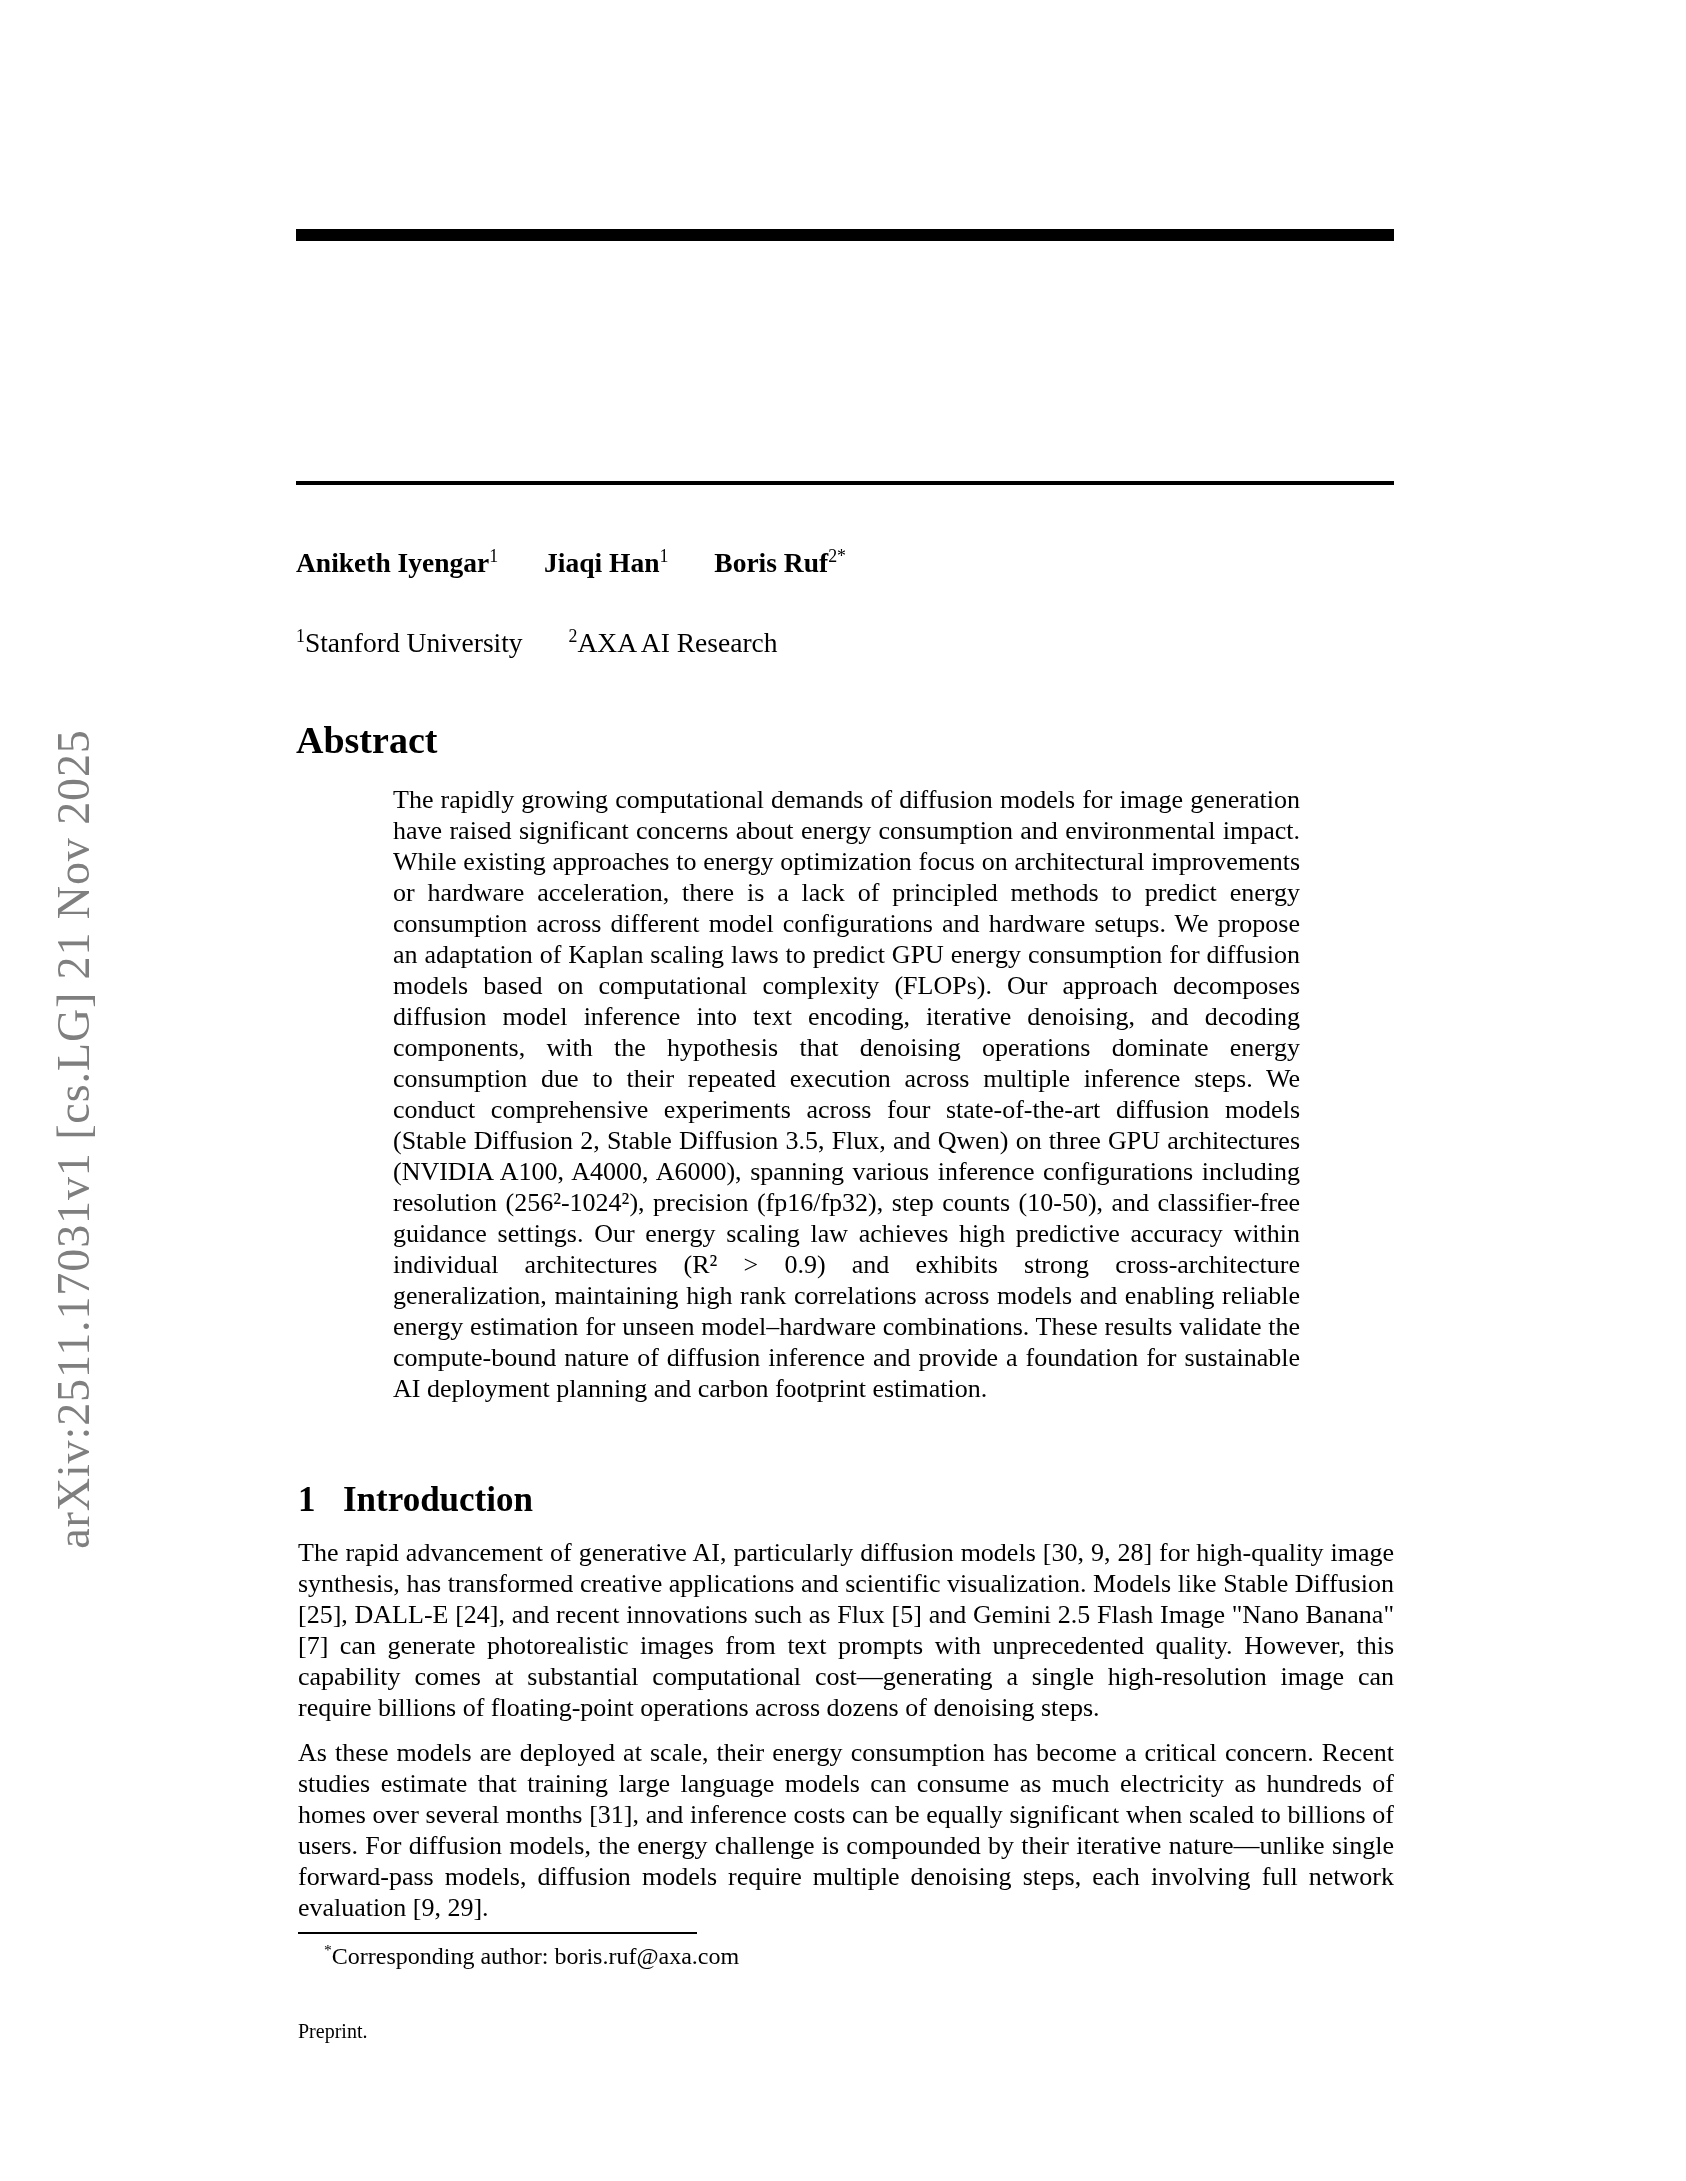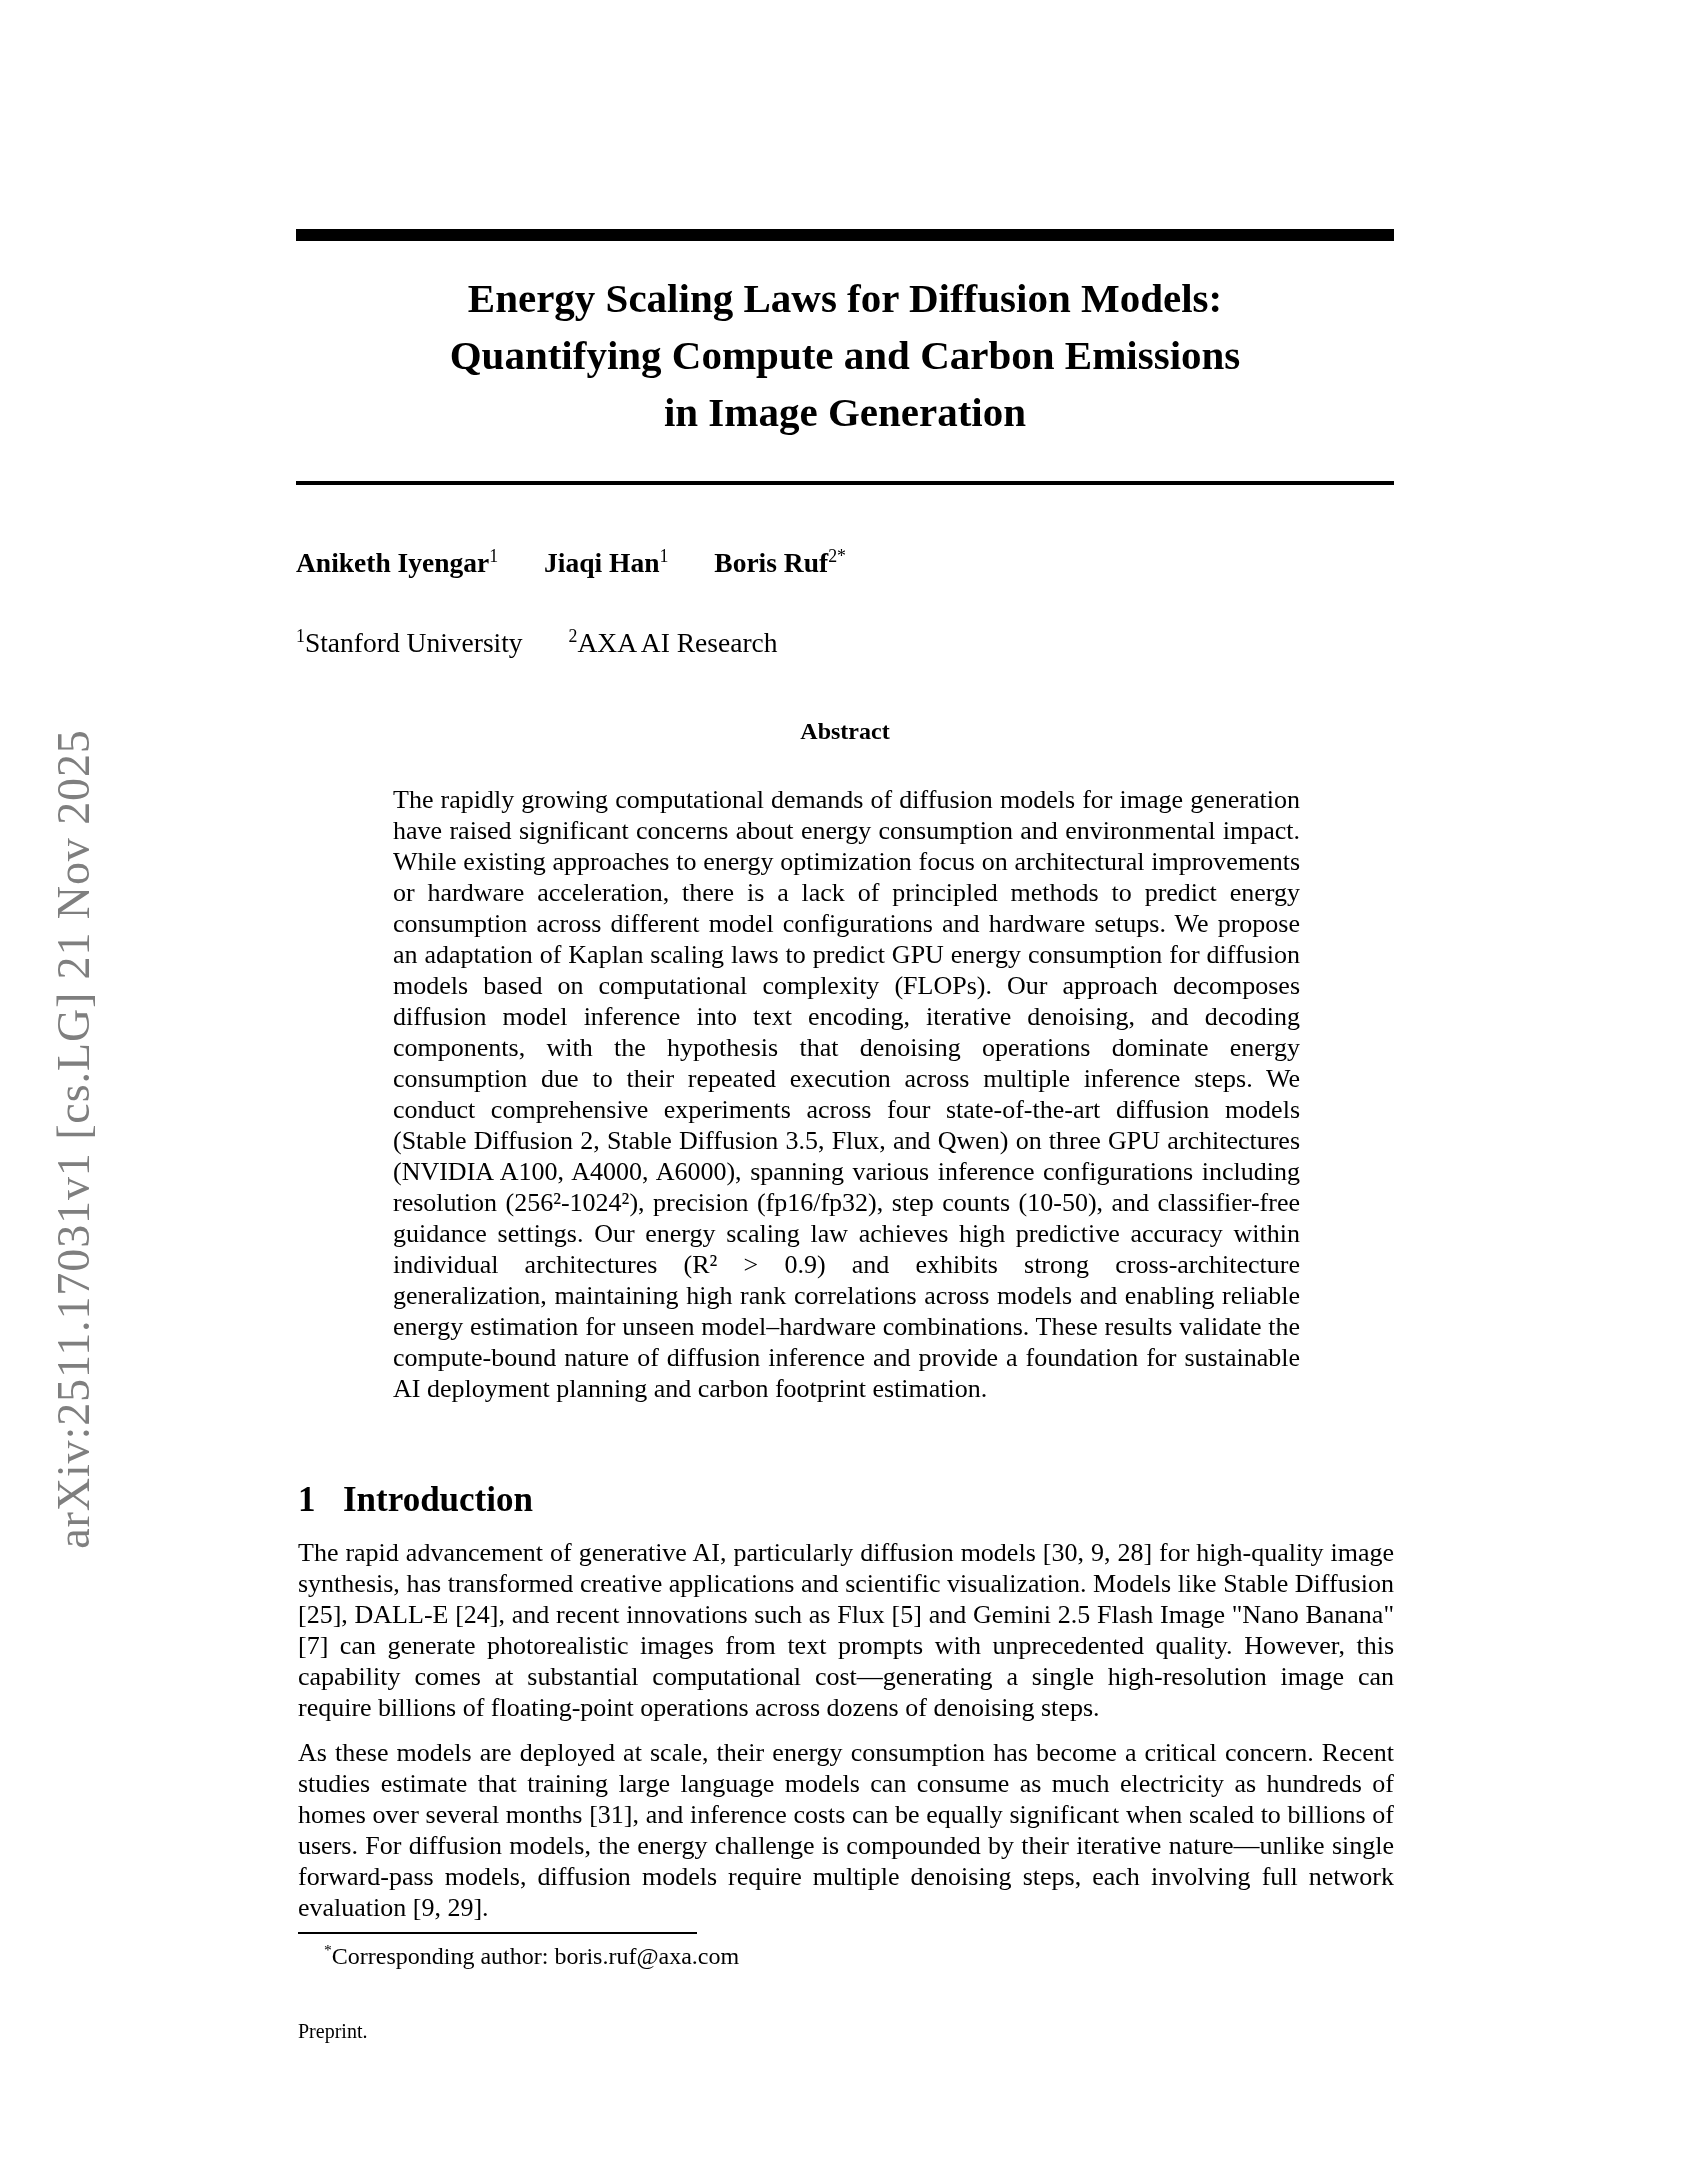--- a/index.html
+++ b/index.html
@@ -71,22 +71,21 @@
     vertical-align: super;
     line-height: 0;
   }
   .affiliation { display: inline-block; font-weight: normal; margin-top: 43px; }
   .affiliation + .affiliation { margin-left: 39px; }
   .abstract-heading {
     position: absolute;
     left: 296px;
     top: 718px;
     width: 1098px;
-    text-align: center;
-    font-size: 24px;
+    font-size: 38px;
     font-weight: bold;
   }
   .abstract-body {
     position: absolute;
     left: 393px;
     top: 784px;
     width: 907px;
     font-size: 26px;
     line-height: 31px;
     text-align: justify;
@@ -135,25 +134,20 @@
 </style>
 </head>
 <body>
 
 <div class="page">
 
   <div class="watermark">arXiv:2511.17031v1  [cs.LG]  21 Nov 2025</div>
 
   <div class="rule-thick"></div>
 
-  <div class="title">
-    <div>Energy Scaling Laws for Diffusion Models:</div>
-    <div>Quantifying Compute and Carbon Emissions</div>
-    <div>in Image Generation</div>
-  </div>
 
   <div class="rule-thin"></div>
 
   <div class="authors">
     <div class="row">
       <span class="author"><span>Aniketh Iyengar</span><sup>1</sup></span>
       <span class="author"><span>Jiaqi Han</span><sup>1</sup></span>
       <span class="author"><span>Boris Ruf</span><sup>2*</sup></span>
     </div>
     <div class="row">

